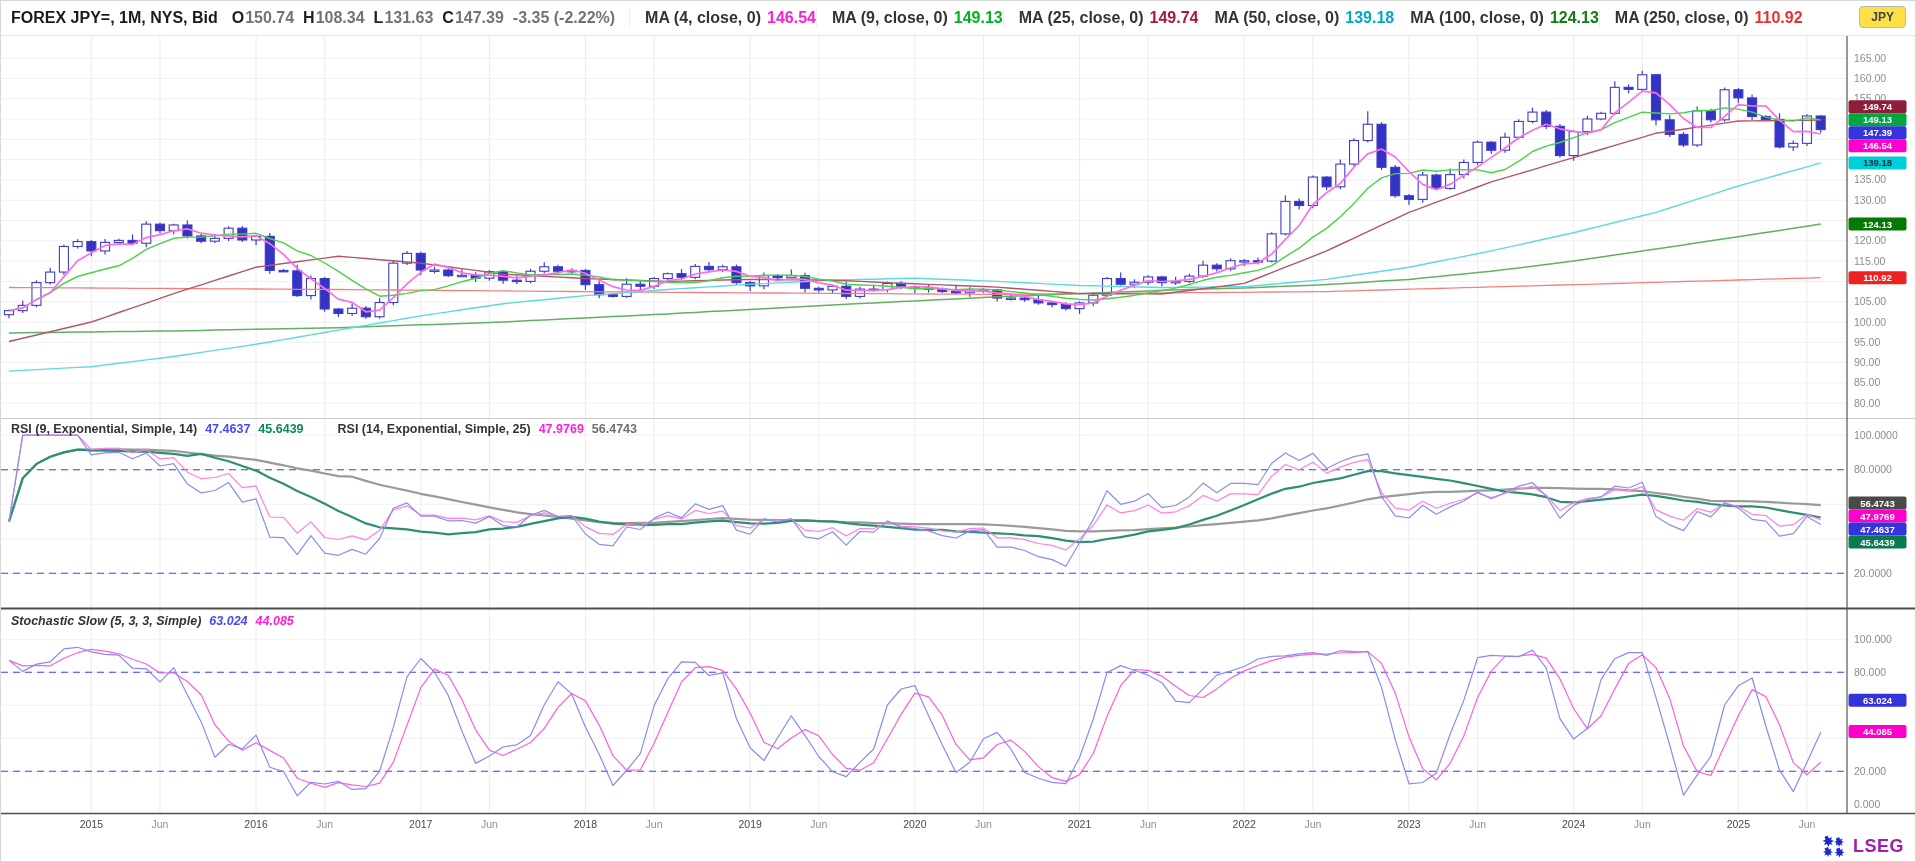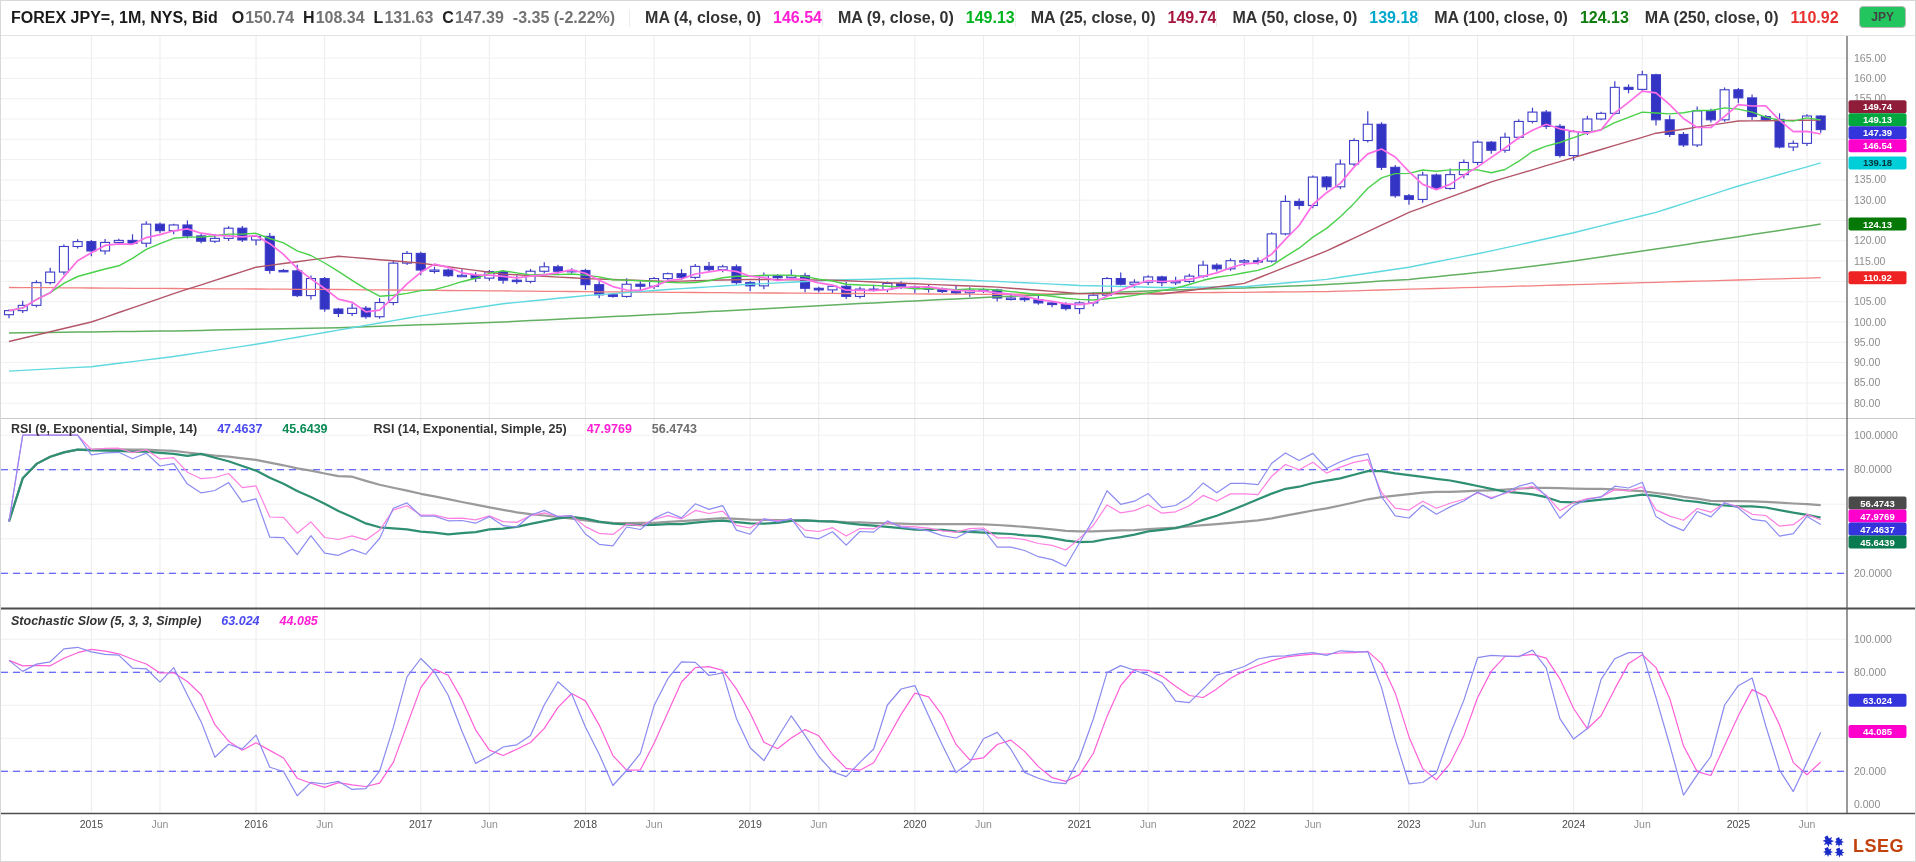--- a/index.html
+++ b/index.html
@@ -12,39 +12,39 @@
     position:absolute;left:0;top:0;width:1916px;height:35px;z-index:6;
     display:flex;align-items:center;gap:14px;padding-left:10px;box-sizing:border-box;
     background:#ffffff;border-bottom:1px solid #e3e3e3;
     font-size:16px;color:#222;white-space:nowrap;
   }
   .instr{font-weight:600;color:#1a1a1a;}
   .ohlc{display:flex;align-items:center;gap:9px;}
   .pair{display:flex;gap:1px;}
   .lb{color:#222;font-weight:600;}
   .vb{color:#737373;font-weight:600;}
-  .ma-item{display:flex;gap:12px;padding-left:15px;border-left:1px solid #ededed;font-weight:600;}
+  .ma-item{display:flex;gap:6px;padding-left:15px;border-left:1px solid #ededed;font-weight:600;}
   .ma-item .ma-lb{color:#333;font-weight:600;}
   .badge{
     position:absolute;right:9px;top:5px;z-index:7;
-    border:1px solid #b9b9b9;border-radius:4px;background:#22c55e;
+    border:1px solid #b9b9b9;border-radius:4px;background:#fde047;
     padding:3px 11px;font-size:12px;color:#444;font-weight:600;
   }
   .panel-legend{
-    position:absolute;left:10px;z-index:5;display:flex;align-items:flex-start;gap:20px;
+    position:absolute;left:10px;z-index:5;display:flex;align-items:flex-start;gap:8px;
     font-size:12.5px;color:#333;white-space:nowrap;
   }
   #rsiLegend{top:421px;}
   #stochLegend{top:613px;font-style:italic;}
   .panel-legend .ttl{font-weight:600;color:#333;}
   .panel-legend .val{font-weight:600;}
   .logo{
     position:absolute;right:11px;bottom:3px;z-index:6;display:flex;align-items:center;gap:6px;
   }
-  .logo-text{font-size:18px;font-weight:800;color:#c2410c;letter-spacing:0.5px;}
+  .logo-text{font-size:18px;font-weight:800;color:#a21caf;letter-spacing:0.5px;}
   svg text{font-family:"Liberation Sans",sans-serif;}
 </style>
 </head>
 <body>
 
 
 
 
 <div class="header">
   <span class="instr">FOREX JPY=, 1M, NYS, Bid</span>

